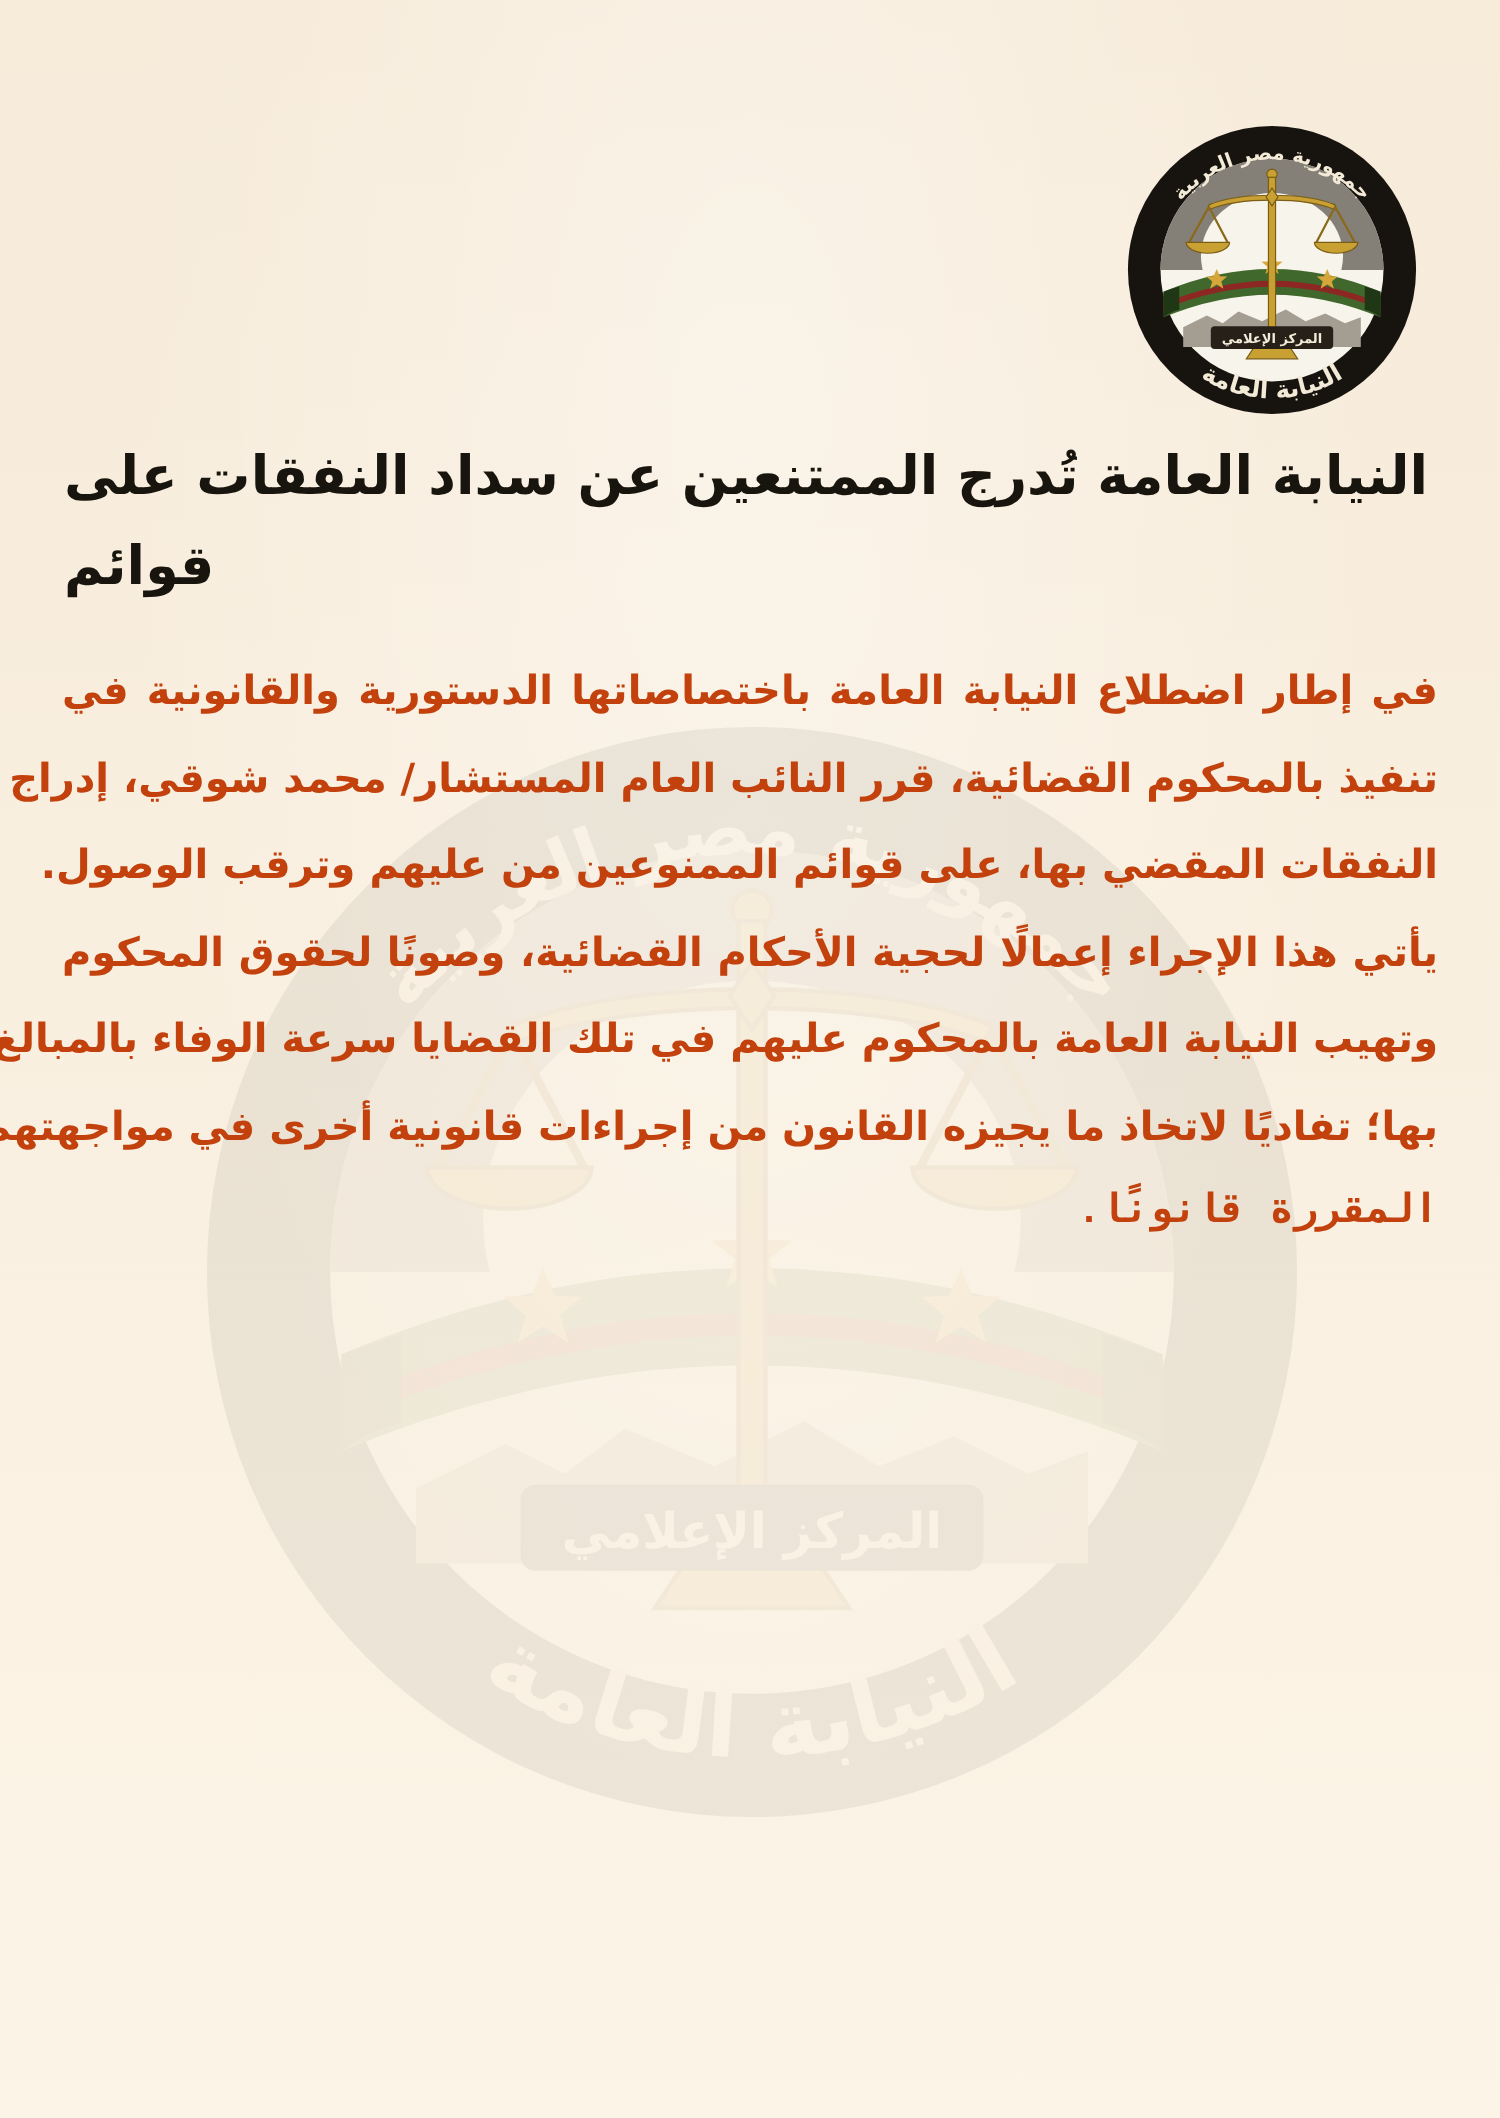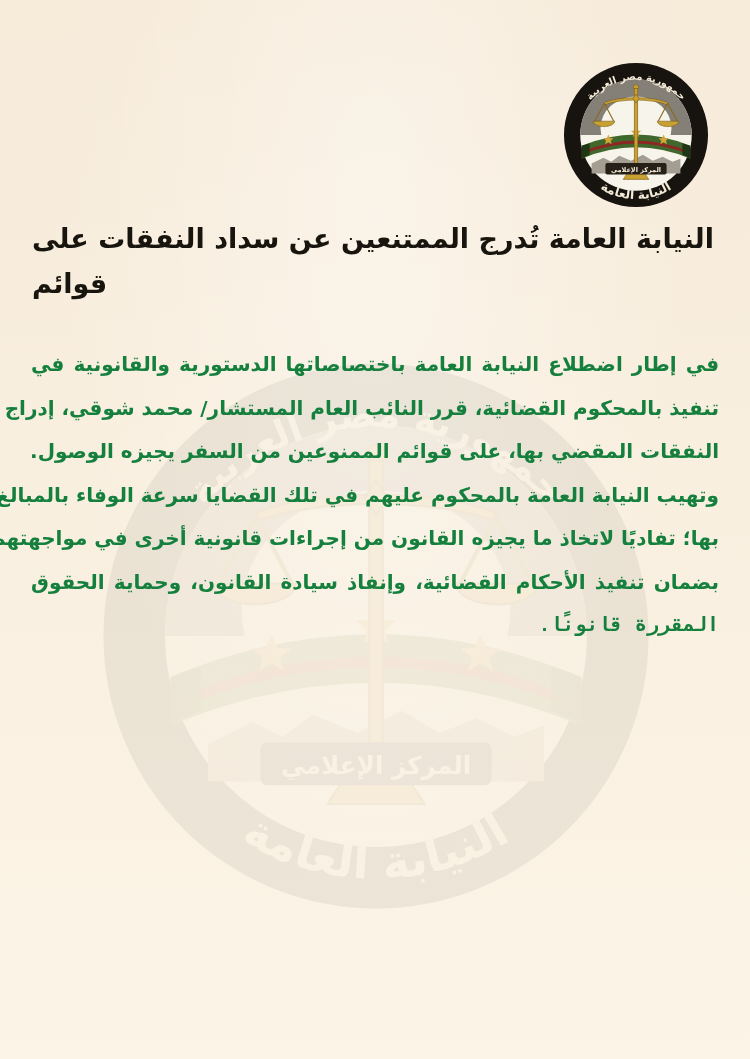--- a/index.html
+++ b/index.html
@@ -29,23 +29,23 @@
     width:148px; height:148px;
   }
   .title{
     position:absolute; top:216px; left:32px; right:32px;
     direction:rtl;
     text-align:left;
     font-size:27px; line-height:45px; font-weight:700;
     color:#18150f;
   }
   .bodytext{
-    position:absolute; top:343px; left:31px; right:31px;
+    position:absolute; top:324px; left:31px; right:31px;
     direction:rtl;
-    color:#15803d;
+    color:#c2410c;
     font-size:20px; font-weight:700;
   }
   .bline{
     direction:rtl;
     text-align:justify;
     -moz-text-align-last:justify;
     text-align-last:justify;
     text-justify:inter-word;
     line-height:43.5px; height:43.5px;
     white-space:nowrap;
@@ -120,20 +120,20 @@
     </svg>
   </div>
 
   <div class="title">
     <div>النيابة العامة تُدرج الممتنعين عن سداد النفقات على قوائم</div>
   </div>
 
   <div class="bodytext">
     <div class="bline">في إطار اضطلاع النيابة العامة باختصاصاتها الدستورية والقانونية في</div>
     <div class="bline">تنفيذ بالمحكوم القضائية، قرر النائب العام المستشار/ محمد شوقي، إدراج</div>
-    <div class="bline">النفقات المقضي بها، على قوائم الممنوعين من السفر يجيزه الوصول.</div>
+    <div class="bline">النفقات المقضي بها، على قوائم الممنوعين من عليهم وترقب الوصول.</div>
+    <div class="bline">يأتي هذا الإجراء إعمالًا لحجية الأحكام القضائية، وصونًا لحقوق المحكوم</div>
     <div class="bline">وتهيب النيابة العامة بالمحكوم عليهم في تلك القضايا سرعة الوفاء بالمبالغ المقضي</div>
     <div class="bline">بها؛ تفاديًا لاتخاذ ما يجيزه القانون من إجراءات قانونية أخرى في مواجهتهم.</div>
-    <div class="bline">بضمان تنفيذ الأحكام القضائية، وإنفاذ سيادة القانون، وحماية الحقوق</div>
     <div class="bline lastline">المقررة قانونًا.</div>
   </div>
 
 </div>
 
 </body></html>

